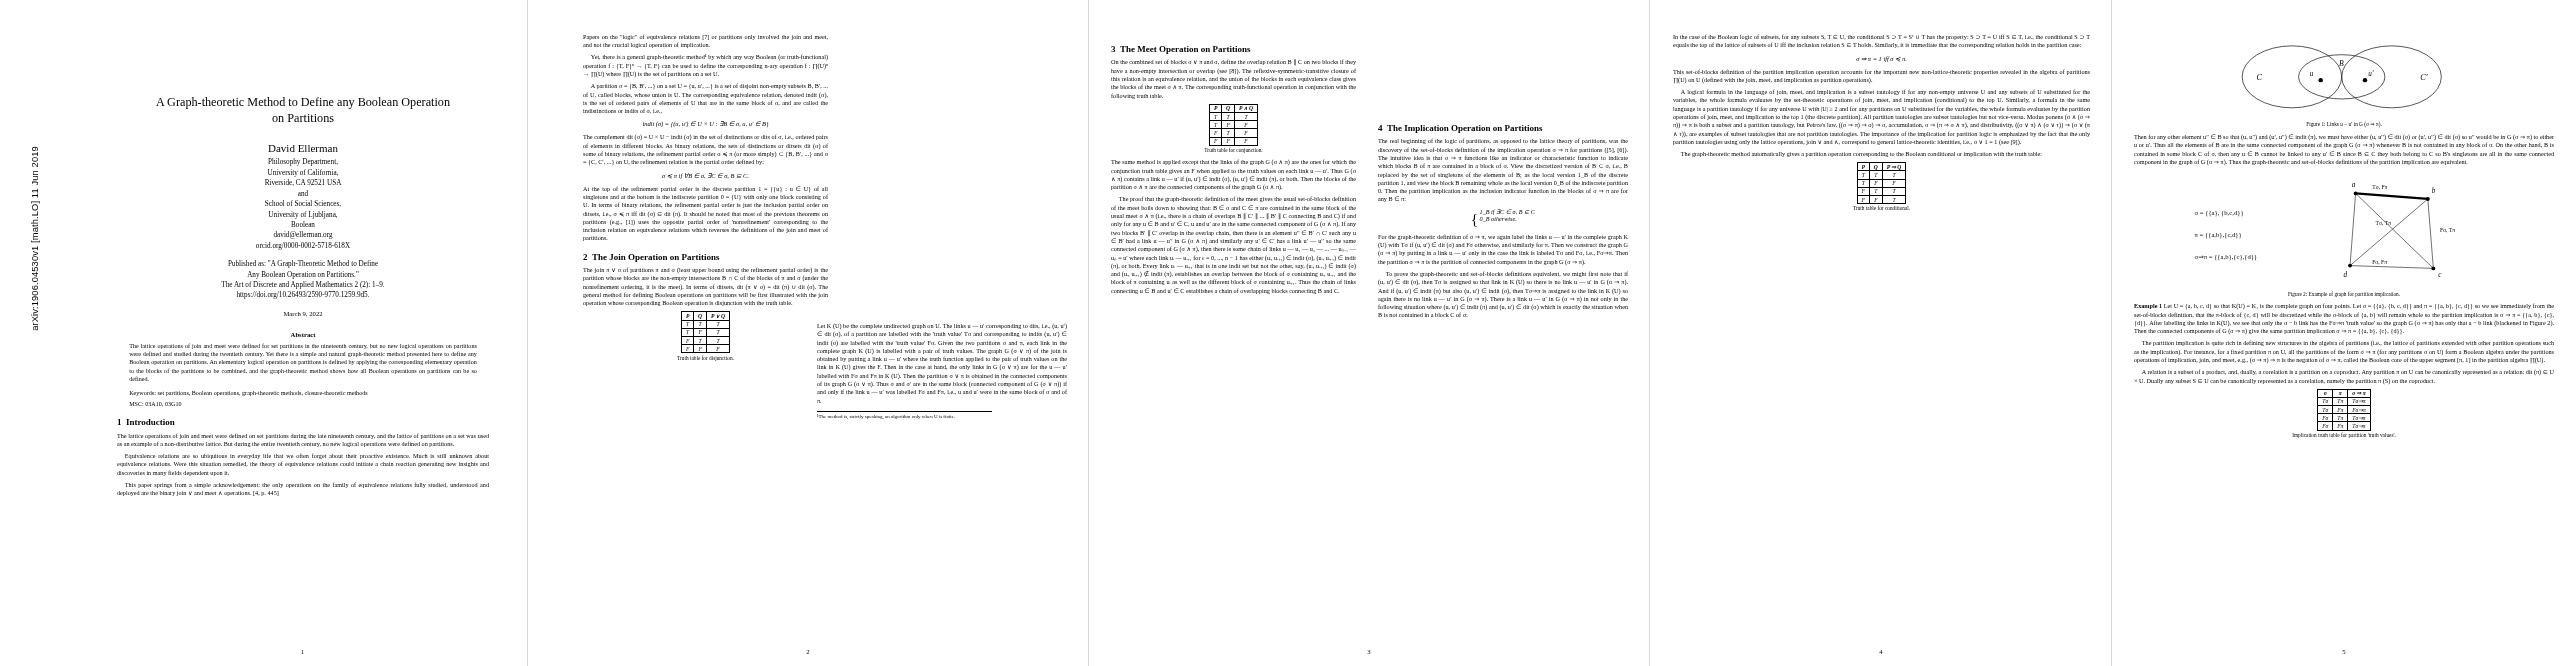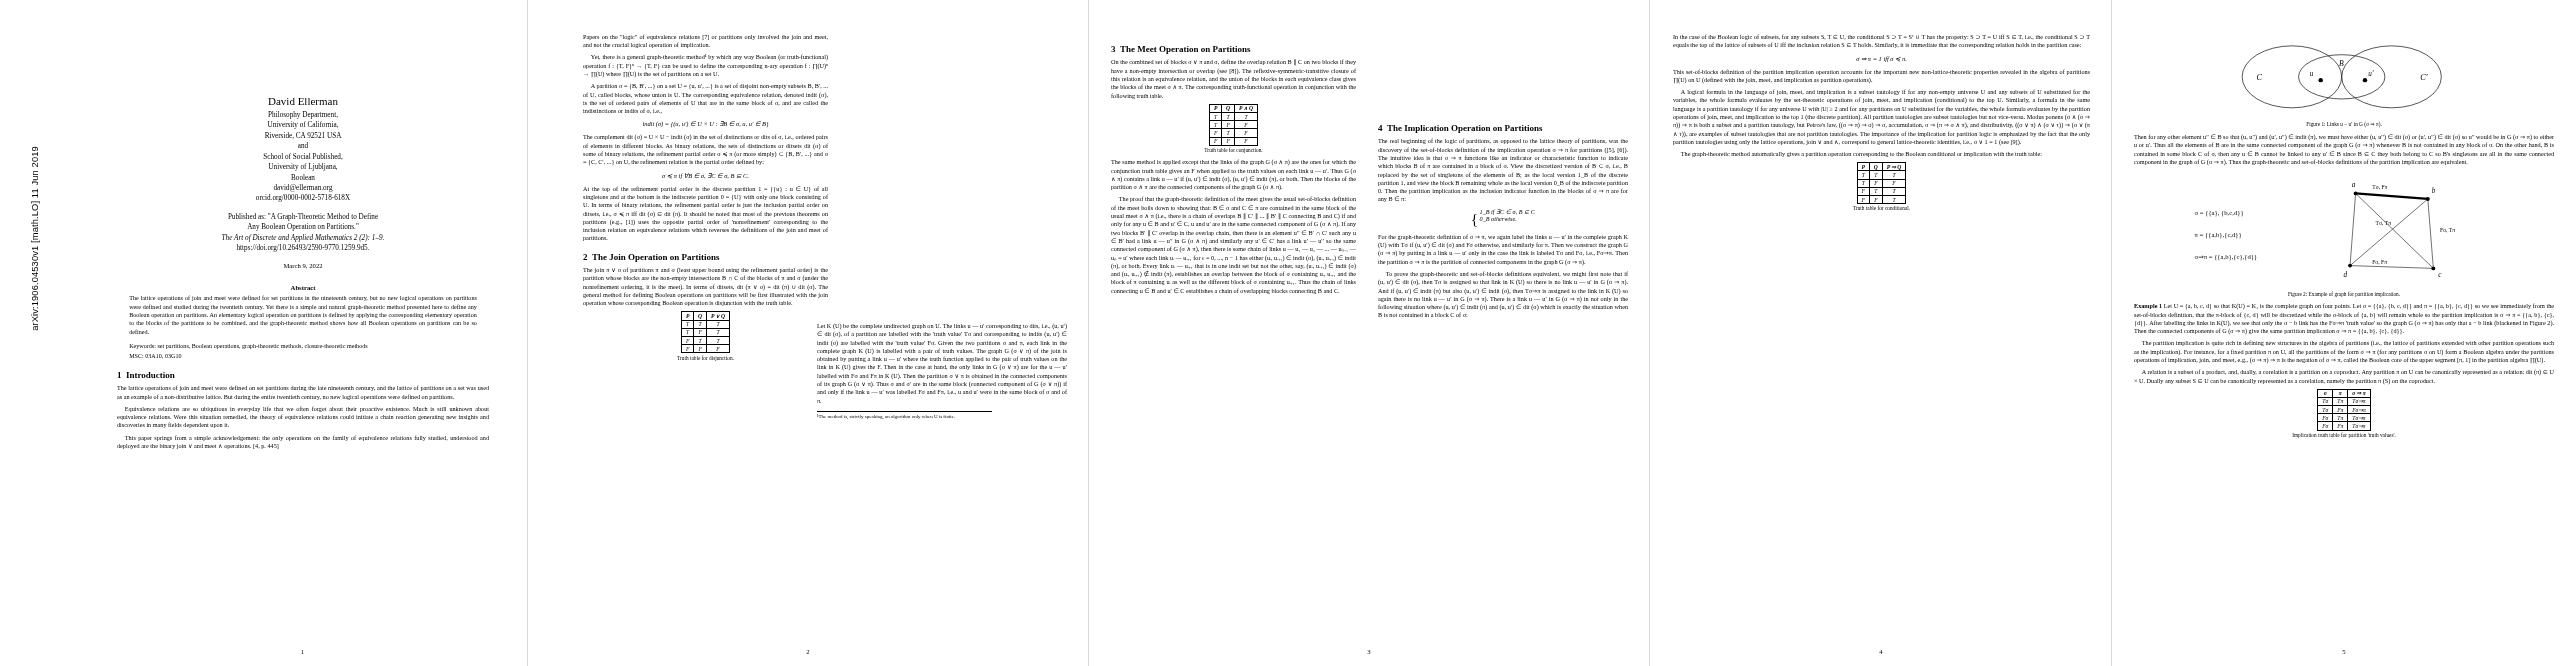--- a/index.html
+++ b/index.html
@@ -37,36 +37,40 @@
 </head>
 <body>
 
 <div class="sheet">
 
   <div class="arxiv-stamp">arXiv:1906.04530v1  [math.LO]  11 Jun 2019</div>
 
   <div class="page bar" style="left:78px;width:450px;">
     <div class="col" style="left:39px;width:372px;">
       <div style="height:61px;"></div>
+      <div class="ttl">
+        <span>A Graph-theoretic Method to Define any Boolean Operation</span><br>
+        <span>on Partitions</span>
+      </div>
       <div class="auth">
         <div class="nm">David Ellerman</div>
         <div>Philosophy Department,</div>
         <div>University of California,</div>
         <div>Riverside, CA 92521 USA</div>
         <div>and</div>
-        <div>School of Social Published,</div>
+        <div>School of Social Sciences,</div>
         <div>University of Ljubljana,</div>
         <div>Boolean</div>
         <div>david@ellerman.org</div>
         <div>orcid.org/0000-0002-5718-618X</div>
       </div>
       <div class="auth" style="margin-top:7.8px;">
         <div>Published as: "A Graph-Theoretic Method to Define</div>
         <div>Any Boolean Operation on Partitions."</div>
-        <div style="font-style:italic;">The Art of Discrete and Applied Mathematics 2 (2): 1–9.</div>
+        <div style="">The Art of Discrete and Applied Mathematics 2 (2): 1–9.</div>
         <div>https://doi.org/10.26493/2590-9770.1259.9d5.</div>
       </div>
       <div class="date">March 9, 2022</div>
 
       <div class="abs-h">Abstract</div>
       <div class="abs">The lattice operations of join and meet were defined for set partitions in the nineteenth century, but no new logical operations on partitions were defined and studied during the twentieth century. Yet there is a simple and natural graph-theoretic method presented here to define any Boolean operation on partitions. An elementary logical operation on partitions is defined by applying the corresponding elementary operation to the blocks of the partitions to be combined, and the graph-theoretic method shows how all Boolean operations on partitions can be so defined.</div>
       <div class="abs" style="margin-top:5.6px;">Keywords: set partitions, Boolean operations, graph-theoretic methods, closure-theoretic methods</div>
       <div class="abs" style="margin-top:2.2px;">MSC: 03A10, 03G10</div>
 
       <h2 class="sec">

